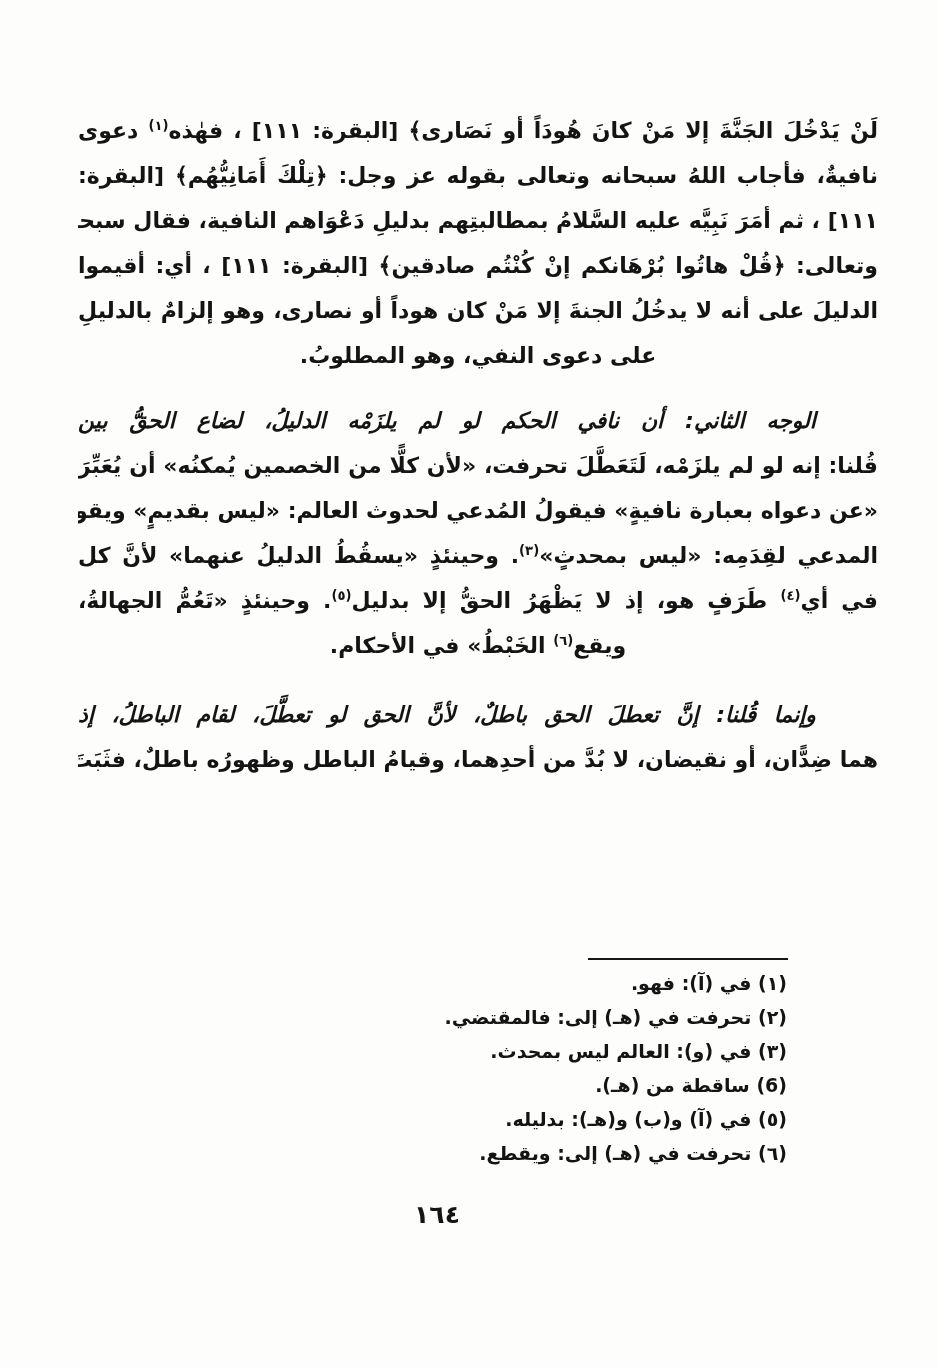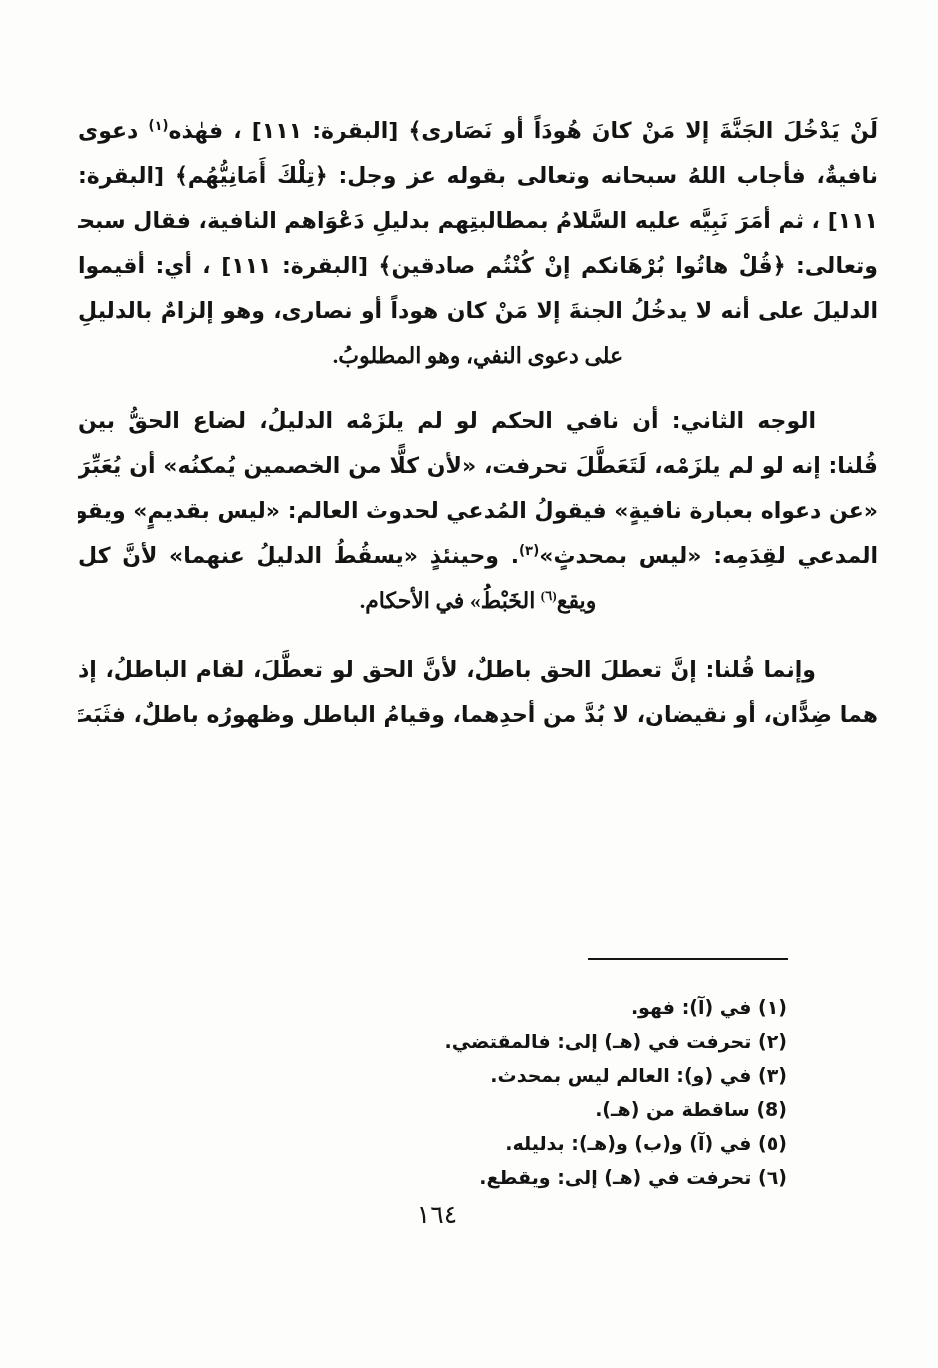--- a/index.html
+++ b/index.html
@@ -33,61 +33,60 @@
     margin-left: 20px;
   }
   .line.j {
     text-align: justify;
     text-align-last: justify;
     text-justify: inter-word;
   }
   .line.c {
     text-align: center;
     text-align-last: center;
-    font-family: Liberation Serif, serif;
   }
-  .line.indent { text-indent: 62px; }
+  .line.indent { text-indent: 62px; font-style: italic; }
   .gap-p2 { margin-top: 20px; }
   .gap-p3 { margin-top: 24px; }
   sup.fnref {
     font-size: 0.60em;
     line-height: 0;
     vertical-align: super;
     letter-spacing: -1px;
   }
   .fn-sep {
     position: absolute;
     top: 958px;
     left: 588px;
     width: 200px;
     height: 2px;
     background: #161616;
   }
   .footnotes {
     position: absolute;
-    top: 990px;
+    top: 966px;
     right: 151px;
     left: 260px;
     text-align: right;
   }
   .fn {
     height: 34px;
     line-height: 34px;
     font-size: 19px;
     font-weight: 700;
     white-space: nowrap;
   }
   .page-number {
     position: absolute;
     top: 1200px;
     left: 0;
     right: 64px;
     text-align: center;
     font-size: 25px;
-    font-weight: 400;
+    font-weight: 700;
     letter-spacing: 2px;
   }
 </style>
 </head>
 <body>
 
 <div class="page">
 
   <div class="text-block">
 
@@ -95,32 +94,33 @@
     <div class="line j">نافيةٌ، فأجاب اللهُ سبحانه وتعالى بقوله عز وجل: ﴿تِلْكَ أَمَانِيُّهُم﴾ [البقرة:</div>
     <div class="line j">١١١] ، ثم أمَرَ نَبِيَّه عليه السَّلامُ بمطالبتِهم بدليلِ دَعْوَاهم النافية، فقال سبحانه</div>
     <div class="line j">وتعالى: ﴿قُلْ هاتُوا بُرْهَانكم إنْ كُنْتُم صادقين﴾ [البقرة: ١١١] ، أي: أقيموا</div>
     <div class="line j">الدليلَ على أنه لا يدخُلُ الجنةَ إلا مَنْ كان هوداً أو نصارى، وهو إلزامٌ بالدليلِ</div>
     <div class="line c">على دعوى النفي، وهو المطلوبُ.</div>
 
     <div class="line j indent gap-p2">الوجه الثاني: أن نافي الحكم لو لم يلزَمْه الدليلُ، لضاع الحقُّ بين</div>
     <div class="line j">قُلنا: إنه لو لم يلزَمْه، لَتَعَطَّلَ تحرفت، «لأن كلًّا من الخصمين يُمكنُه» أن يُعَبِّرَ</div>
     <div class="line j">«عن دعواه بعبارة نافيةٍ» فيقولُ المُدعي لحدوث العالم: «ليس بقديمٍ» ويقولُ</div>
     <div class="line j">المدعي لقِدَمِه: «ليس بمحدثٍ»<sup class="fnref">(٣)</sup>. وحينئذٍ «يسقُطُ الدليلُ عنهما» لأنَّ كل</div>
+    <div class="line j">في أي<sup class="fnref">(٤)</sup> طَرَفٍ هو، إذ لا يَظْهَرُ الحقُّ إلا بدليل<sup class="fnref">(٥)</sup>. وحينئذٍ «تَعُمُّ الجهالةُ،</div>
     <div class="line c">ويقع<sup class="fnref">(٦)</sup> الخَبْطُ» في الأحكام.</div>
 
     <div class="line j indent gap-p3">وإنما قُلنا: إنَّ تعطلَ الحق باطلٌ، لأنَّ الحق لو تعطَّلَ، لقام الباطلُ، إذ</div>
     <div class="line j">هما ضِدًّان، أو نقيضان، لا بُدَّ من أحدِهما، وقيامُ الباطل وظهورُه باطلٌ، فثَبَتَ</div>
   </div>
 
   <div class="fn-sep"></div>
 
   <div class="footnotes">
     <div class="fn">(١) في (آ): فهو.</div>
     <div class="fn">(٢) تحرفت في (هـ) إلى: فالمقتضي.</div>
     <div class="fn">(٣) في (و): العالم ليس بمحدث.</div>
-    <div class="fn">(8) ساقطة من (هـ).</div>
+    <div class="fn">(6) ساقطة من (هـ).</div>
     <div class="fn">(٥) في (آ) و(ب) و(هـ): بدليله.</div>
     <div class="fn">(٦) تحرفت في (هـ) إلى: ويقطع.</div>
   </div>
 
   <div class="page-number">١٦٤</div>
 
 </div>
 
 </body></html>

